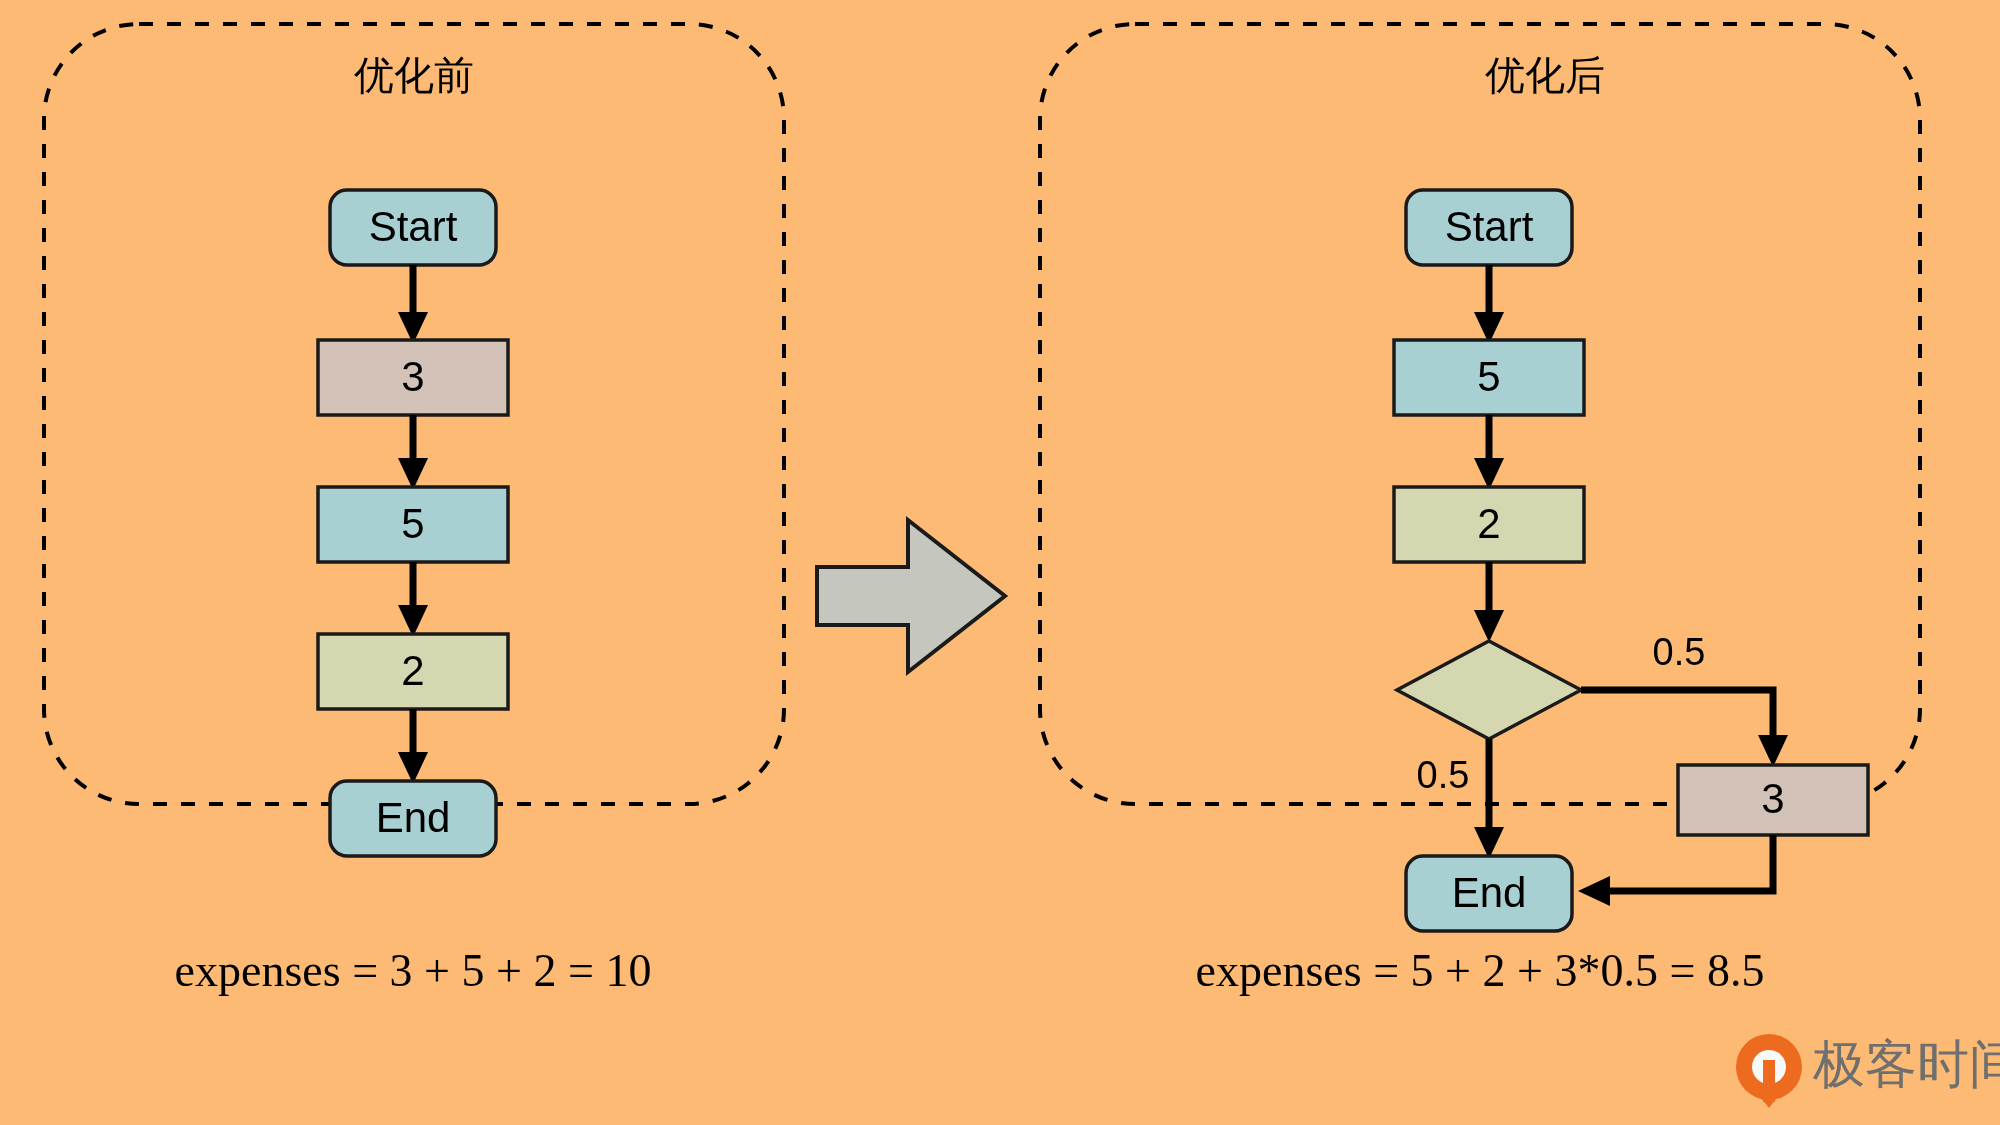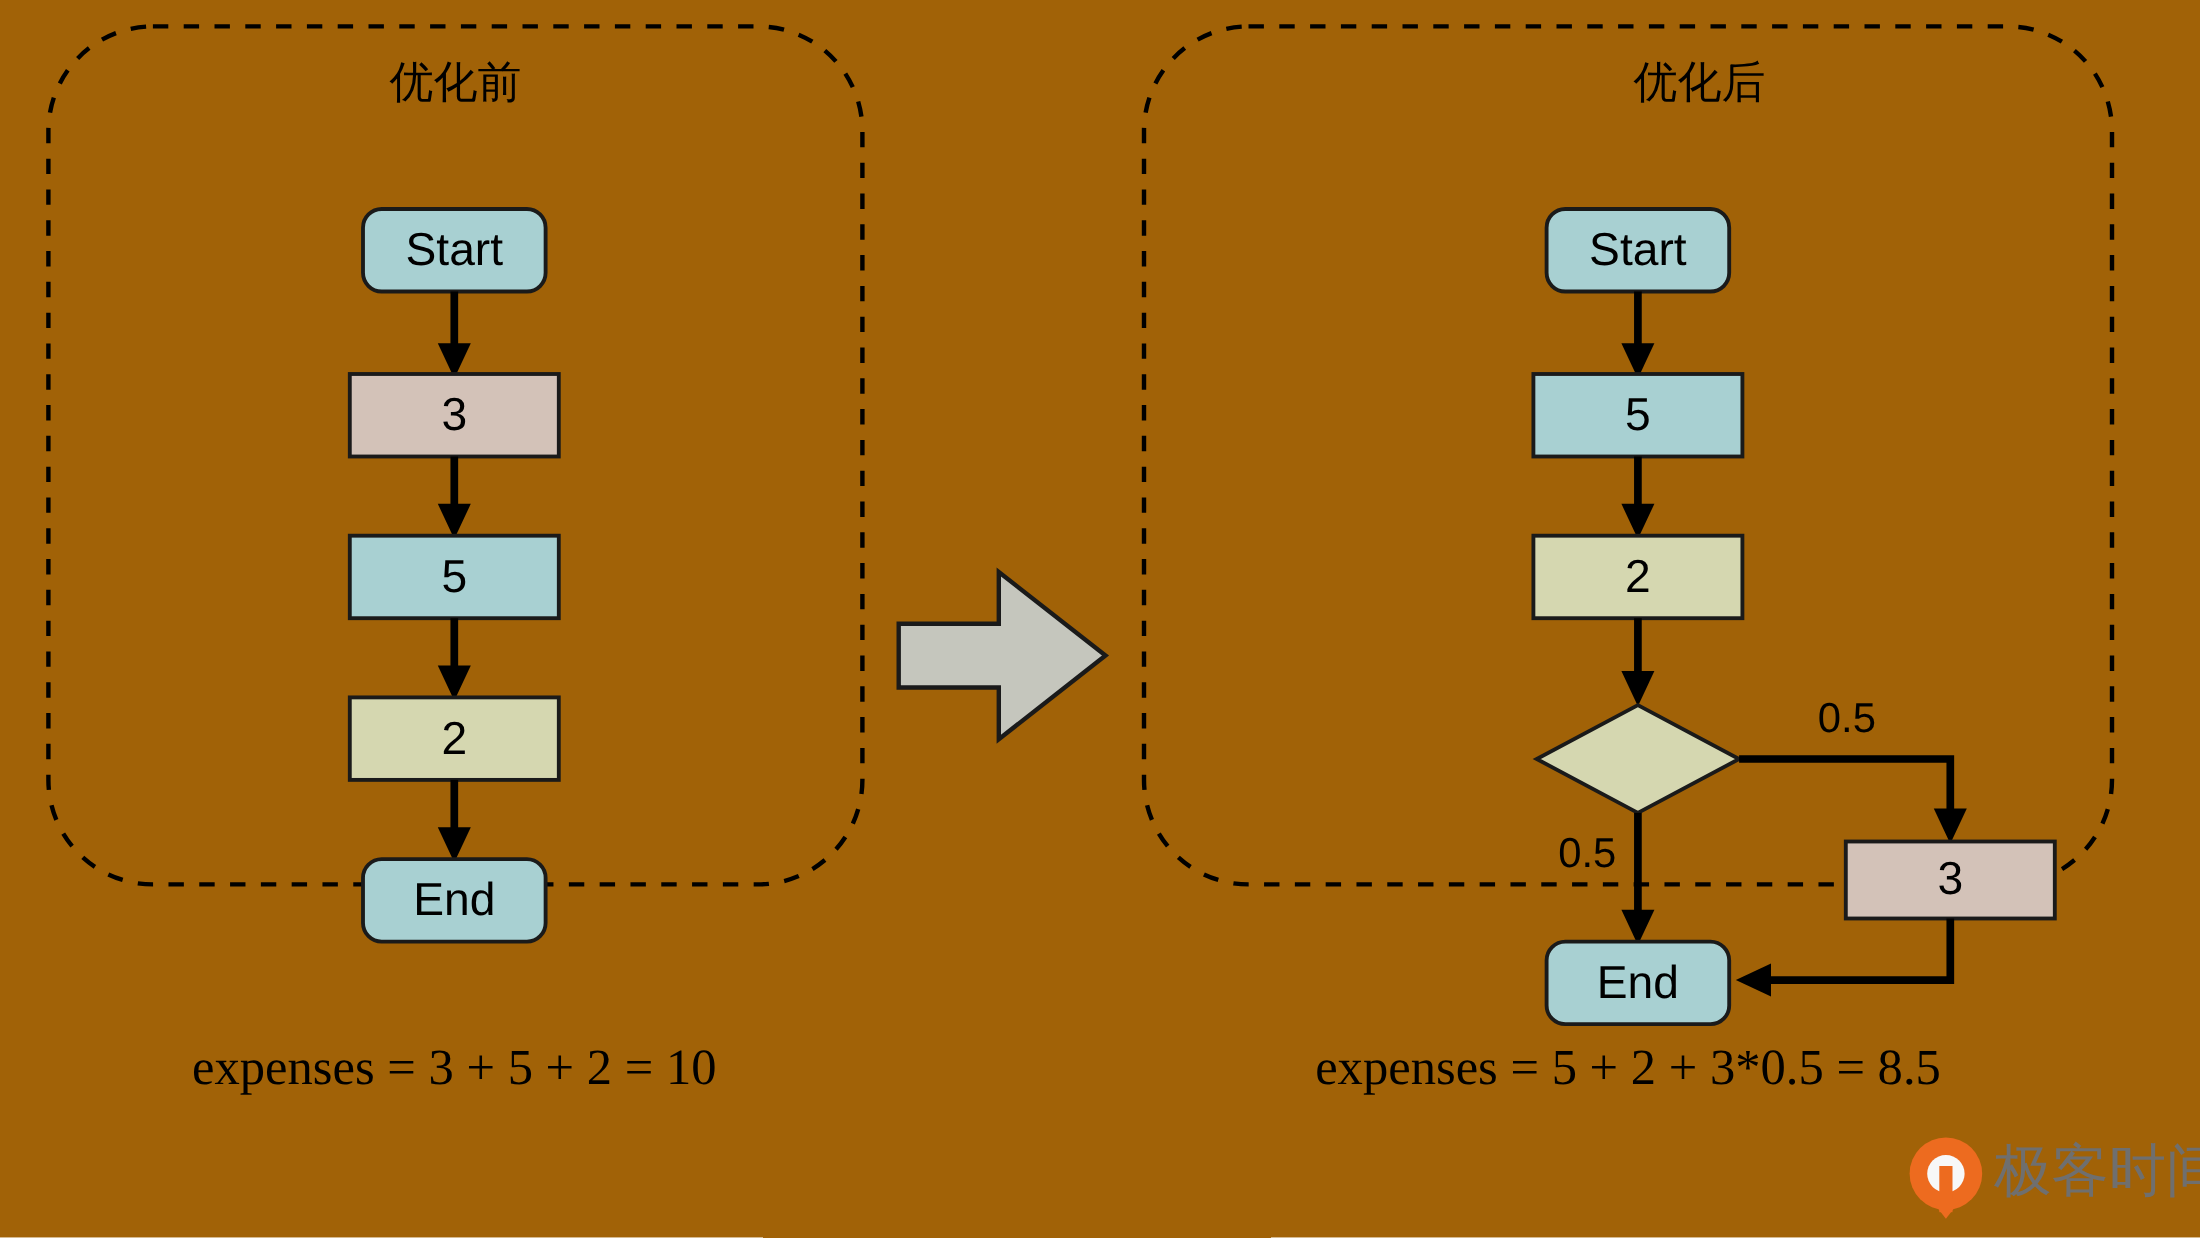--- a/index.html
+++ b/index.html
@@ -4,21 +4,21 @@
 <style>
   html, body {
     margin: 0;
     padding: 0;
     background: #ffffff;
   }
   #stage {
     position: relative;
     width: 2000px;
     height: 1125px;
-    background: #a16207;
+    background: #fdba74;
     overflow: hidden;
     font-family: "Liberation Sans", sans-serif;
   }
   #diagram-svg {
     position: absolute;
     left: 0;
     top: 0;
     width: 2000px;
     height: 1125px;
   }

